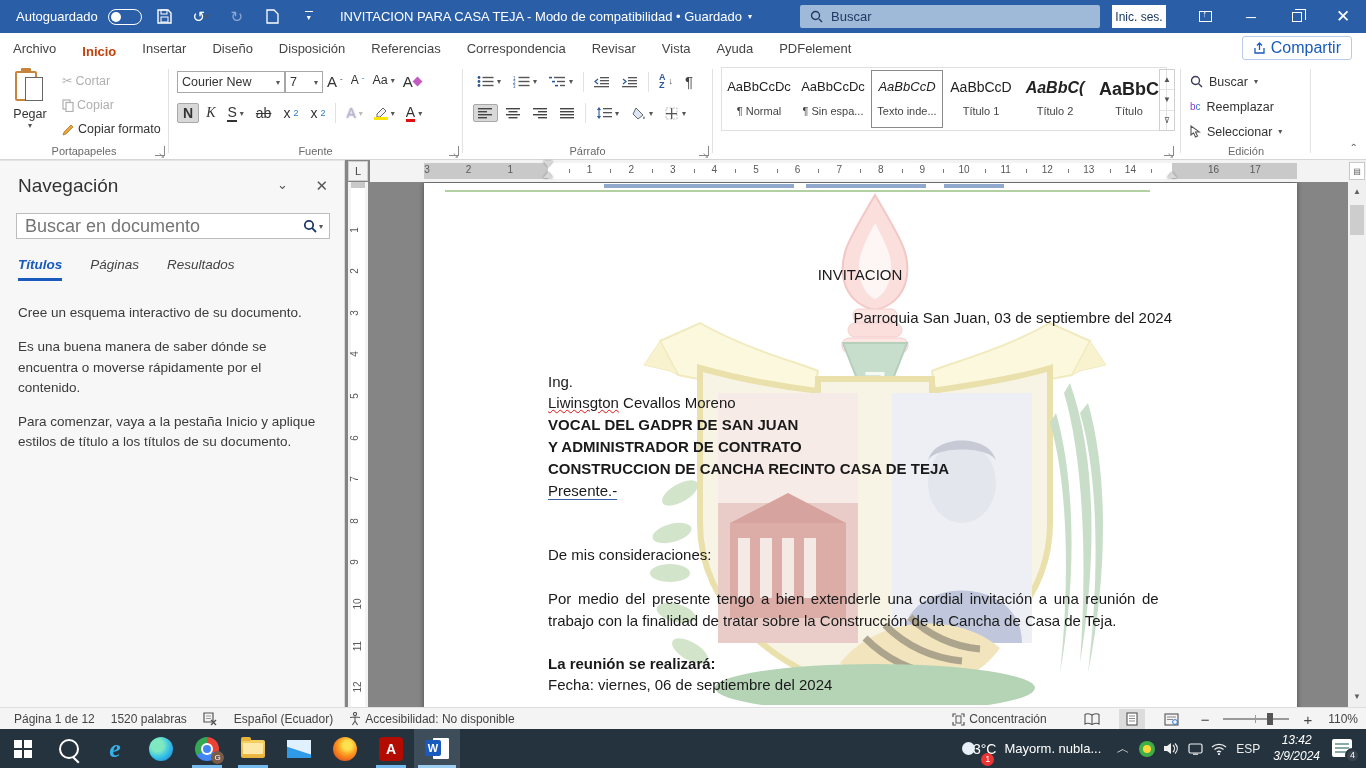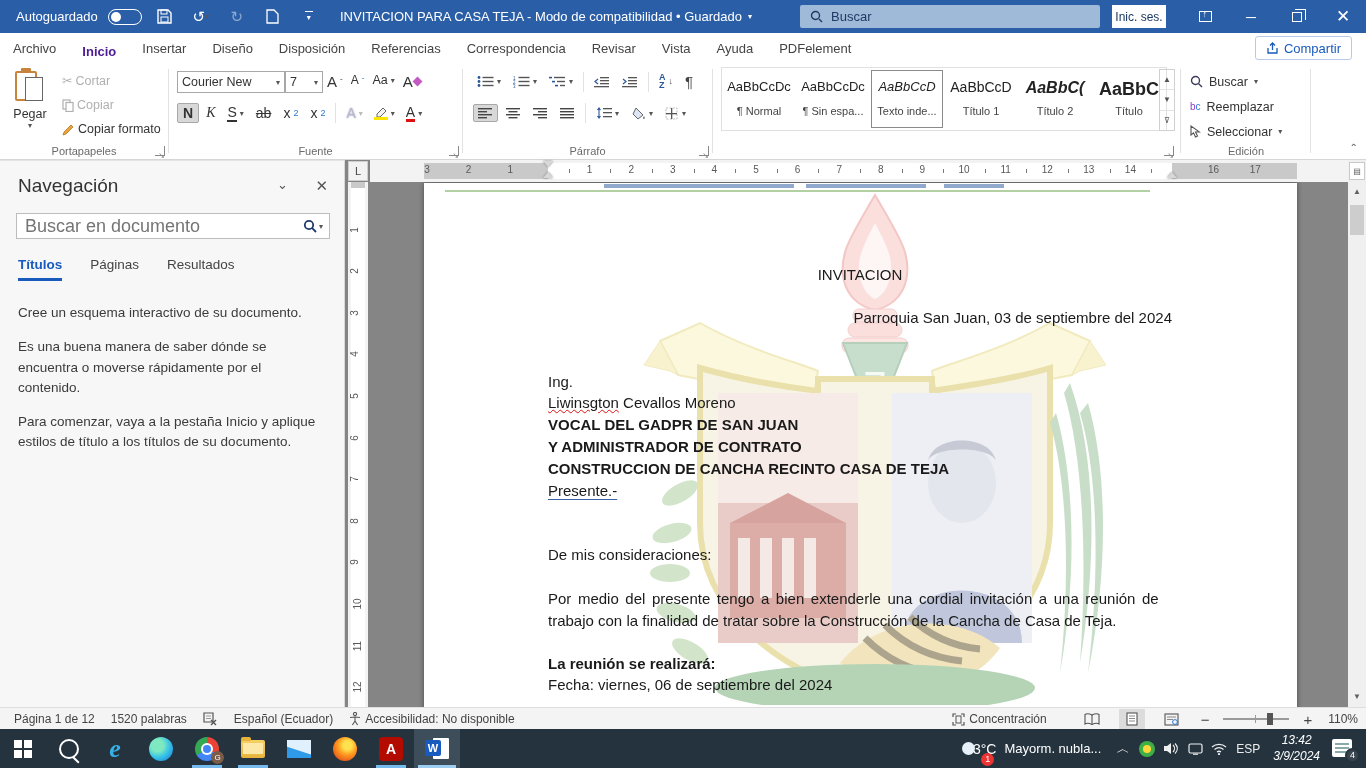--- a/index.html
+++ b/index.html
@@ -21,23 +21,23 @@
   .win-btns { position:absolute; right:0; top:0; height:33px; display:flex; }
   .win-btn { width:46px; height:33px; display:flex; align-items:center; justify-content:center; font-size:14px; }
   .restore-glyph { width:10px; height:10px; border:1px solid #fff; position:relative; }
   .restore-glyph:before { content:""; position:absolute; left:2px; top:-4px; width:10px; height:10px; border:1px solid #fff; border-left:none; border-bottom:none; }
   .ribbondisp-glyph { width:13px; height:11px; border:1px solid #fff; position:relative; }
   .ribbondisp-glyph:before { content:"↑"; position:absolute; left:3px; top:-3px; font-size:9px; }
 
   
   #tabrow { position:absolute; left:0; top:33px; width:1366px; height:30px; background:#fff; display:flex; align-items:center; }
   .rtab { padding:6px 13px; font-size:13px; color:#444; position:relative; cursor:default; }
-  .rtab.active { color:#4c1d95; font-weight:bold;margin-top:7px; }
+  .rtab.active { color:#c2410c; font-weight:bold;margin-top:7px; }
   .rtab.active:after { content:""; position:absolute; left:12px; right:12px; bottom:-3px; height:3px; background:#185abd; }
-  #share-btn { position:absolute; right:14px; top:3px; height:24px; border:1px solid #b7cbe8; border-radius:3px; color:#185abd; display:flex; align-items:center; gap:5px; padding:0 10px; font-size:13px; }
+  #share-btn { position:absolute; right:14px; top:3px; height:24px; border:1px solid #b7cbe8; border-radius:3px; color:#185abd; display:flex; align-items:center; gap:5px; padding:0 10px; font-size:16px; }
 
   
   #ribbon { position:absolute; left:0; top:63px; width:1366px; height:97px; background:#fff; border-bottom:1px solid #d6d6d6; }
   .rgroup { position:absolute; top:0; height:96px; }
   .rgroup .glabel { position:absolute; bottom:2px; left:0; right:0; text-align:center; font-size:11px; color:#6a6a6a; }
   .gdivider { position:absolute; top:6px; width:1px; height:84px; background:#e2e2e2; }
   .dlauncher { position:absolute; right:3px; bottom:3px; width:10px; height:10px; border-left:1px solid #888; border-top:1px solid #888; transform:rotate(180deg); }
   .dlauncher:after { content:"↘"; position:absolute; left:-1px; top:-5px; font-size:8px; color:#888; transform:rotate(180deg); }
   .rbtn { display:inline-flex; align-items:center; gap:3px; padding:2px 4px; border-radius:2px; font-size:12.5px; color:#333; }
   .rbtn.disabled { color:#b0b0b0; }
@@ -61,21 +61,21 @@
   .styles-scroll { position:absolute; right:2px; top:6px; width:16px; height:62px; border:1px solid #d0d0d0; display:flex; flex-direction:column; }
   .styles-scroll div { flex:1; display:flex; align-items:center; justify-content:center; font-size:8px; color:#555; border-bottom:1px solid #e4e4e4; }
   .ed-item { display:flex; align-items:center; gap:6px; font-size:12.5px; color:#333; height:21px; }
 
   
   #navpane { position:absolute; left:0; top:160px; width:345px; height:547px; background:#f7f7f7; border-right:1px solid #d9d9d9; border-top:1px solid #e4e4e4; }
   #navpane h1 { font-size:19px; font-weight:normal; color:#333; position:absolute; left:18px; top:14px; }
   .np-hbtn { position:absolute; top:16px; font-size:13px; color:#555; }
   .np-search { position:absolute; left:16px; top:52px; width:314px; height:26px; background:#fff; border:1px solid #bdbdbd; display:flex; align-items:center; }
   .np-search input { border:none; outline:none; flex:1; font-size:18px; padding-left:8px; color:#701a75; background:transparent; font-family:"Liberation Sans",sans-serif; }
-  .np-tabs { position:absolute; left:18px; top:96px; display:flex; gap:28px; font-size:13.5px; }
+  .np-tabs { position:absolute; left:18px; top:96px; display:flex; gap:28px; font-size:13.5px;font-style:italic; }
   .np-tab { color:#444; padding-bottom:6px; }
   .np-tab.active { color:#185abd; font-weight:bold; border-bottom:3px solid #185abd; }
   .np-body { position:absolute; left:18px; top:142px; width:300px; font-size:13.5px; color:#3b3b3b; line-height:1.5; }
   .np-body p { margin-bottom:14px; }
 
   
   #docarea { position:absolute; left:345px; top:160px; width:1003px; height:547px; background:#858585; overflow:hidden; }
   #corner { position:absolute; left:348px; top:161px; width:20px; height:20px; background:#f3f3f3; border:1px solid #cfcfcf; font-size:11px; color:#444; display:flex; align-items:center; justify-content:center; z-index:5; }
   #hruler { position:absolute; left:370px; top:160px; width:978px; height:22px; background:#f3f3f3; z-index:4; }
   #hruler-g { position:absolute; left:54px; top:3px; width:873px; height:16px; background:#c9c9c9; }

